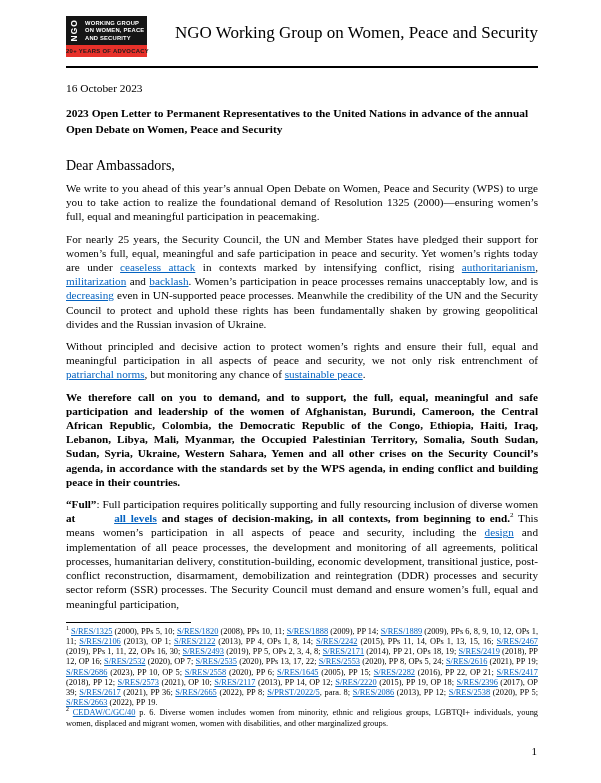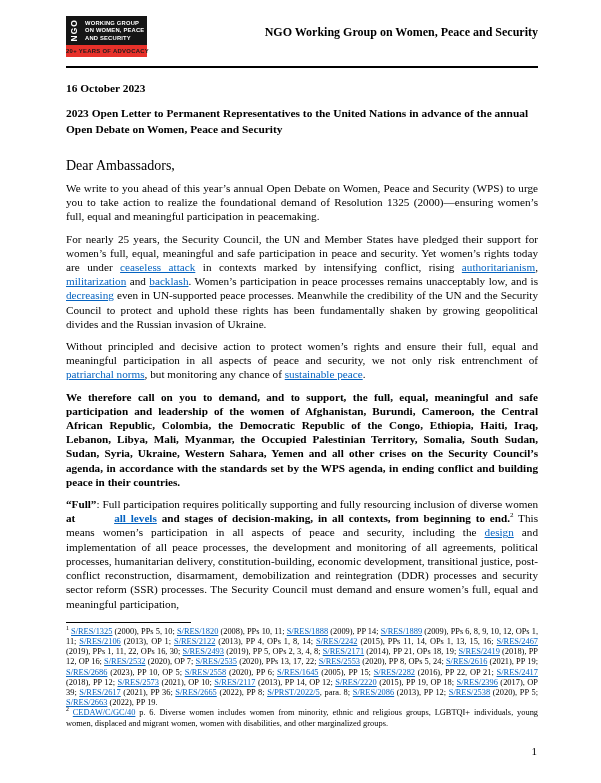--- a/index.html
+++ b/index.html
@@ -39,25 +39,25 @@
     color:#fff;font-family:"Liberation Sans",sans-serif;
     font-weight:bold;font-size:5.8px;line-height:6.4px;letter-spacing:.2px;white-space:nowrap;
   }
   .logo-banner{
     height:12px;background:var(--logo-red);
     color:#1a1a1a;font-family:"Liberation Sans",sans-serif;
     font-weight:bold;font-size:5.9px;line-height:12px;
     text-align:center;letter-spacing:.3px;white-space:nowrap;
   }
   .org{text-align:right;padding-top:9px;}
-  .org-name{font-weight:bold;font-size:12px;line-height:15px;}
+  .org-name{font-weight:normal;font-size:17px;line-height:15px;}
   .org-url{font-size:11px;line-height:14px;}
   
   .rule{border:0;border-top:2.5px solid #000;margin:9px 0 0;}
-  .date{font-weight:bold;font-size:11.4px;line-height:14.4px;margin:13px 0 0;}
+  .date{font-weight:normal;font-size:11.4px;line-height:14.4px;margin:13px 0 0;}
   .title{font-weight:bold;font-size:11.4px;line-height:15.2px;margin:11px 0 0;text-align:left;}
   .salutation{font-size:14px;line-height:14.2px;margin:22px 0 0;}
   
   .para{font-size:11.2px;line-height:14.2px;margin:8px 0 0;text-align:justify;}
   .para b{font-weight:bold;}
   a.link{color:var(--link);text-decoration:underline;cursor:pointer;}
   a.link.b{font-weight:bold;margin-left:34px;}
   sup{font-size:7px;line-height:0;vertical-align:super;}
   
   .fn-sep{width:125px;border:0;border-top:1.3px solid #000;margin:11px 0 4px;}

